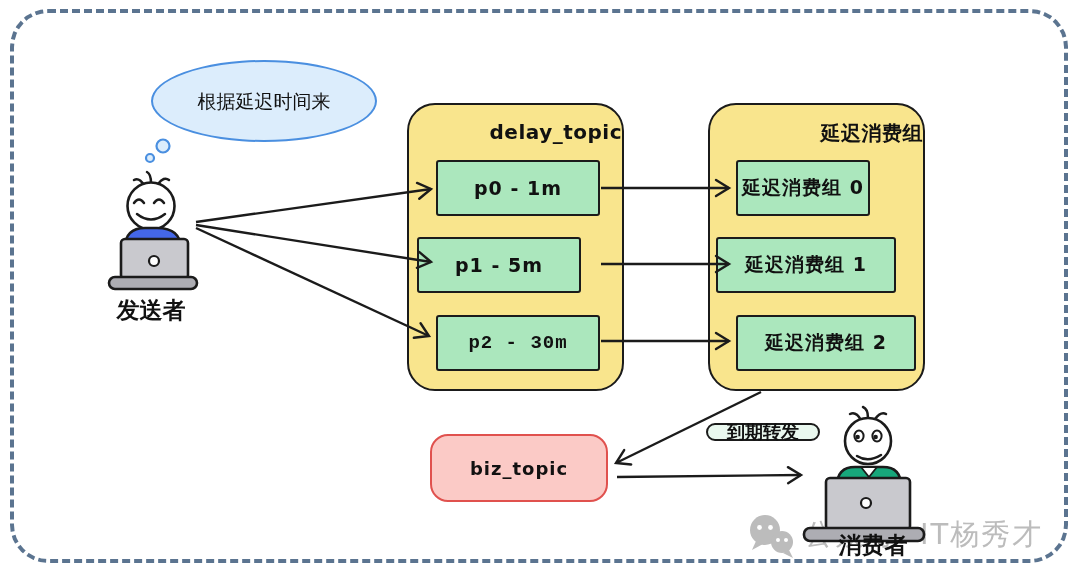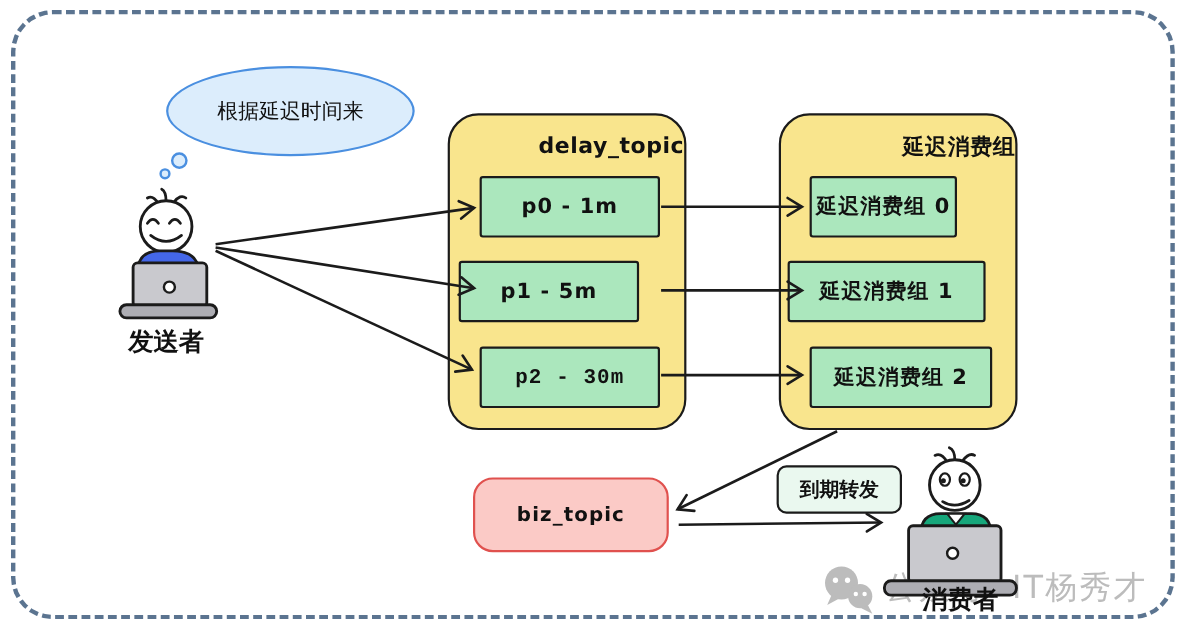--- a/index.html
+++ b/index.html
@@ -32,21 +32,21 @@
     display:flex;align-items:center;justify-content:center;
     font-size:19px;font-weight:600;letter-spacing:1px;
   }
   .biz{
     position:absolute;left:430px;top:434px;width:178px;height:68px;
     background:var(--box_pink);border:2.6px solid var(--pink_border);border-radius:18px;
     display:flex;align-items:center;justify-content:center;
     font-size:18px;font-weight:600;letter-spacing:1px;
   }
   .forward-badge{
-    position:absolute;left:706px;top:423px;width:114px;height:44px;
+    position:absolute;left:706px;top:423px;width:114px;height:18px;
     background:var(--forward_fill);border:2.2px solid var(--ink);border-radius:9px;
     display:flex;align-items:center;justify-content:center;
     font-size:18px;font-weight:600;
   }
   .actor-label{
     position:absolute;text-align:center;font-size:23px;font-weight:600;z-index:4;
   }
   .sender-label{left:105px;top:295px;width:92px;}
   .consumer-label{left:827px;top:530px;width:92px;}
   .watermark{
@@ -95,21 +95,21 @@
   </div>
   <div class="gcell" style="left:436px;top:160px;">p0 - 1m</div>
   <div class="gcell" style="left:417px;top:237px;">p1 - 5m</div>
   <div class="gcell" style="left:436px;top:315px;font-family:Liberation Mono, monospace;">p2 - 30m</div>
 
   <div class="ybox" style="left:708px;">
     <div class="ytitle">延迟消费组</div>
   </div>
   <div class="gcell" style="left:736px;top:160px;width:134px;">延迟消费组 0</div>
   <div class="gcell" style="left:716px;top:237px;width:180px;">延迟消费组 1</div>
-  <div class="gcell" style="left:736px;top:315px;width:166px;">延迟消费组 2</div>
+  <div class="gcell" style="left:736px;top:315px;width:180px;">延迟消费组 2</div>
 
   <div class="biz">biz_topic</div>
 
   <div class="forward-badge">到期转发</div>
 
   <div class="actor-label sender-label">发送者</div>
   <div class="actor-label consumer-label">消费者</div>
 
   <svg class="overlay" viewBox="0 0 1080 578">
     <defs>

